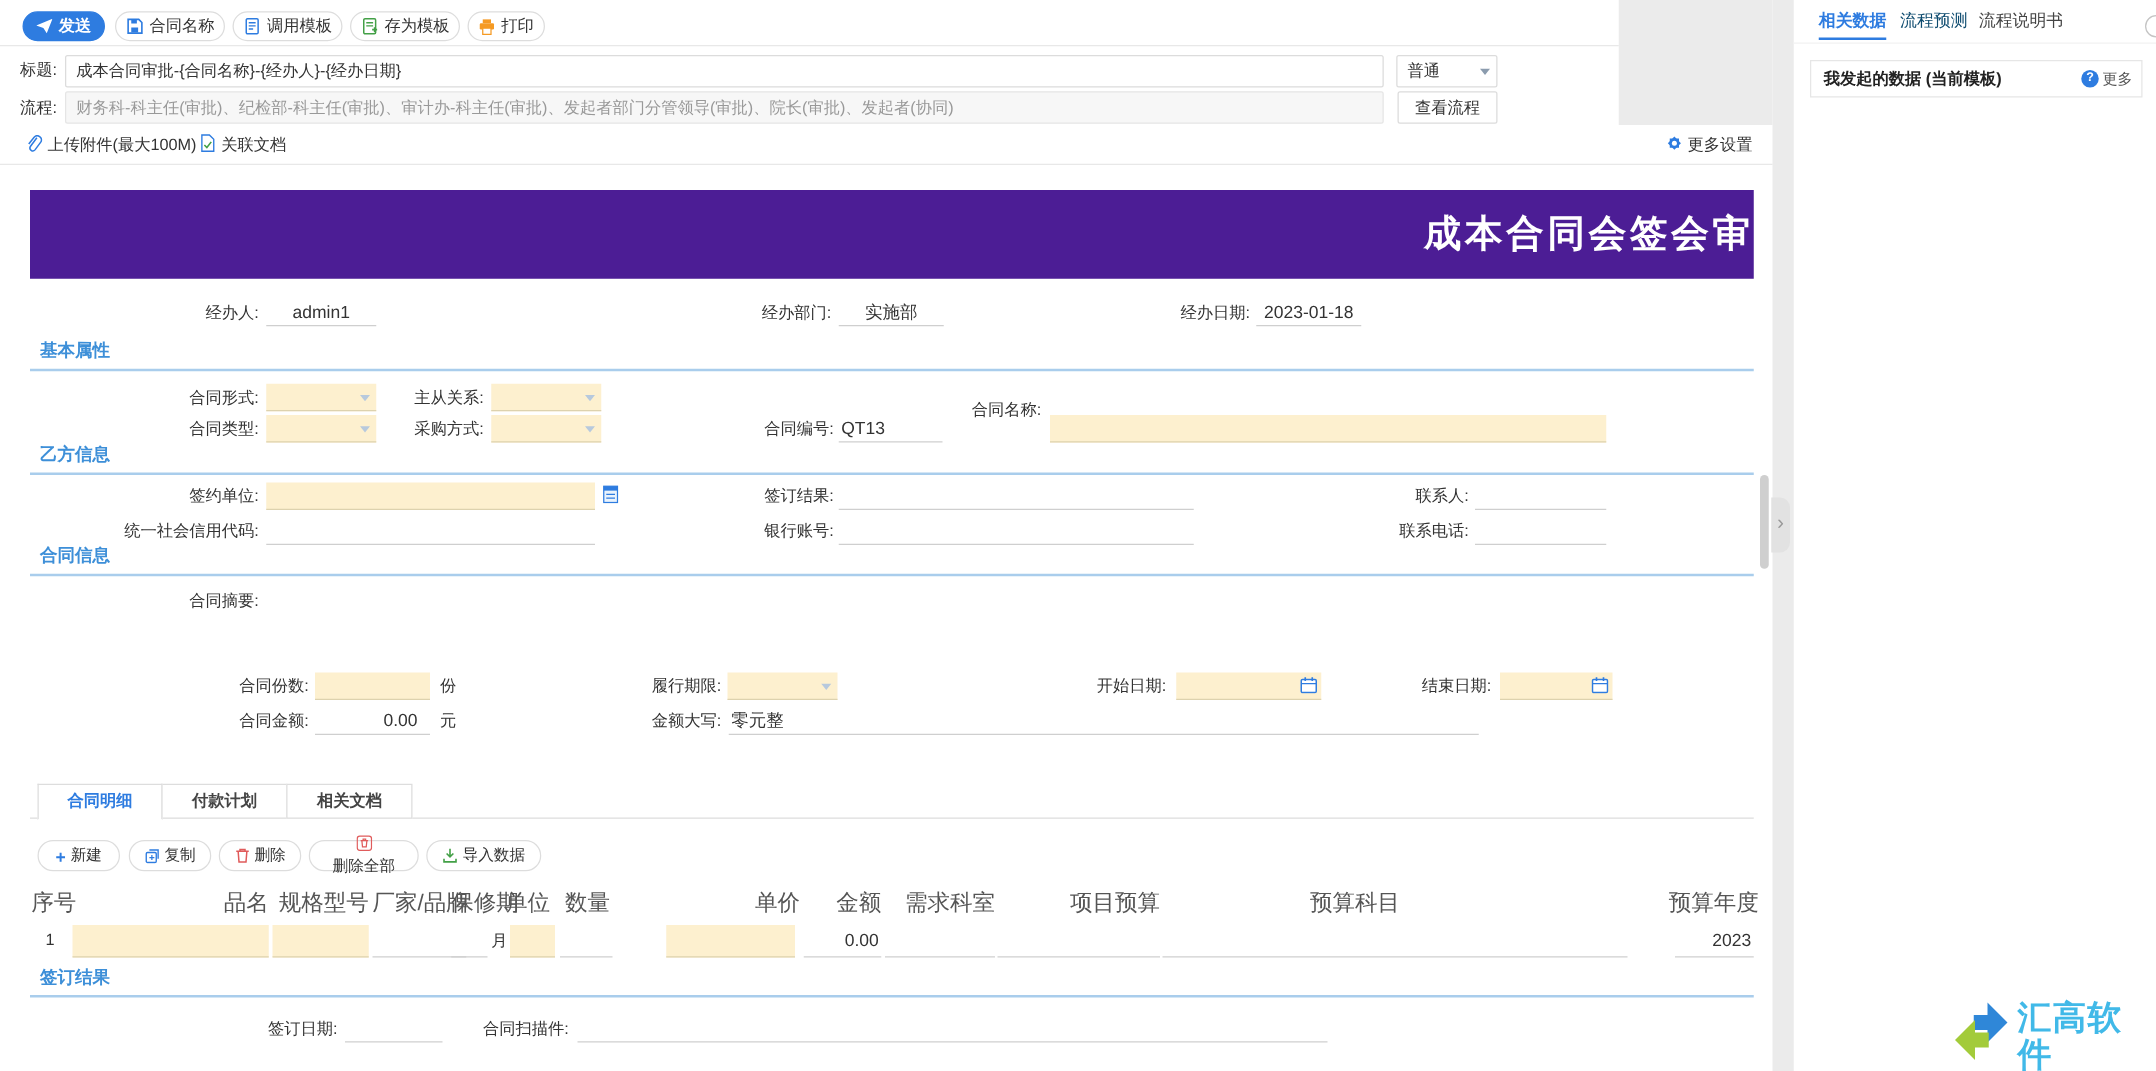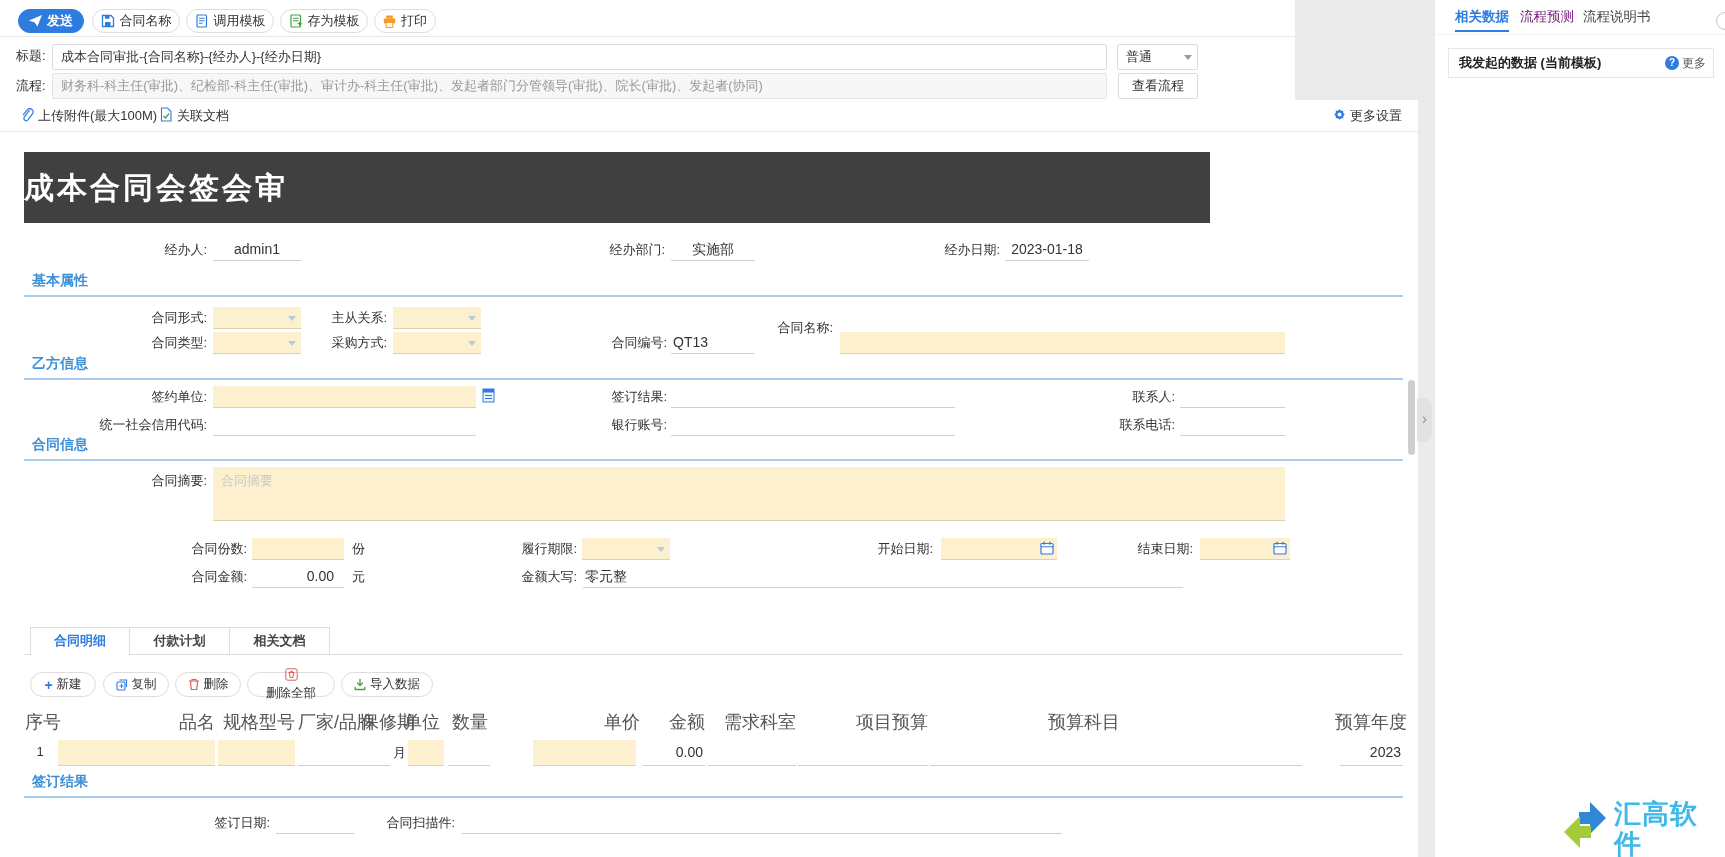--- a/index.html
+++ b/index.html
@@ -120,21 +120,21 @@
         <rect x="2.8" y="2.8" width="7.4" height="7.4" fill="#2e7ce0"></rect>
         <rect x="2.8" y="2.8" width="7.4" height="7.4" fill="#2e7ce0" transform="rotate(45 6.5 6.5)"></rect>
         <circle cx="6.5" cy="6.5" r="2" fill="#fff"></circle>
       </svg>
   </div>
   <div class="abs" style="left:1350px;top:105px;line-height:22px;cursor:pointer;">
     <span>更多设置</span>
   </div>
   <div class="hline" style="left:0;top:131px;width:1418px;"></div>
 
-  <div class="abs" style="left:24px;top:152px;width:1186px;height:71px;background:#404040;text-align:left;">
+  <div class="abs" style="left:24px;top:152px;width:1379px;height:71px;background:#4c1d95;text-align:right;">
     <span style="line-height:71px;color:#fff;font-size:30px;font-weight:bold;letter-spacing:3px;">成本合同会签会审</span>
   </div>
 
   <div class="lbl" style="left:27px;top:239px;">经办人:</div>
   <div class="fld ctr" style="left:213px;top:239px;width:88px;">admin1</div>
   <div class="lbl" style="left:485px;top:239px;">经办部门:</div>
   <div class="fld ctr" style="left:671px;top:239px;width:84px;">实施部</div>
   <div class="lbl" style="left:820px;top:239px;">经办日期:</div>
   <div class="fld ctr" style="left:1005px;top:239px;width:84px;">2023-01-18</div>
 
@@ -184,23 +184,20 @@
   <div class="fld" style="left:213px;top:414px;width:263px;"></div>
   <div class="lbl" style="left:487px;top:414px;">银行账号:</div>
   <div class="fld" style="left:671px;top:414px;width:284px;"></div>
   <div class="lbl" style="left:995px;top:414px;">联系电话:</div>
   <div class="fld" style="left:1180px;top:414px;width:105px;"></div>
 
   <div class="sect" style="left:32px;top:436px;">合同信息</div>
   <div class="sline" style="top:459px;"></div>
 
   <div class="lbl" style="left:27px;top:470px;">合同摘要:</div>
-  <div class="abs" style="left:213px;top:467px;width:1072px;height:54px;background:#fdf0cf;border-bottom:1px solid #ddd2ae;box-sizing:border-box;padding:5px 8px;">
-    <span style="color:#c9c9c9;">合同摘要</span>
-  </div>
 
   <div class="lbl" style="left:67px;top:538px;">合同份数:</div>
   <div class="fld cream" style="left:252px;top:538px;width:92px;"></div>
   <div class="unit" style="left:352px;top:538px;">份</div>
   <div class="lbl" style="left:397px;top:538px;">履行期限:</div>
   <div class="fld cream" style="left:582px;top:538px;width:88px;">
       <i class="caret"></i>
     </div>
   <div class="lbl" style="left:753px;top:538px;">开始日期:</div>
   <div class="fld cream" style="left:941px;top:538px;width:116px;">
@@ -316,21 +313,21 @@
   <div class="abs" style="left:1408px;top:380px;width:7px;height:75px;background:#cfcfcf;border-radius:4px;"></div>
 </div>
 
 <div class="abs" style="left:1417px;top:398px;width:15px;height:44px;background:#e2e2e2;border-radius:0 8px 8px 0;text-align:center;cursor:pointer;">
   <span style="color:#999;font-size:16px;line-height:42px;">›</span>
 </div>
 
 <div id="sidebar">
   <div class="abs" style="left:20px;top:8px;font-size:13.5px;color:#2e7ce0;font-weight:bold;cursor:pointer;">相关数据</div>
   <div class="abs" style="left:20px;top:30px;width:54px;height:2px;background:#2e7ce0;"></div>
-  <div class="abs" style="left:85px;top:8px;font-size:13.5px;color:#701a75;cursor:pointer;">流程预测</div>
+  <div class="abs" style="left:85px;top:8px;font-size:13.5px;color:#0c4a6e;cursor:pointer;">流程预测</div>
   <div class="abs" style="left:148px;top:8px;font-size:13.5px;color:#444;cursor:pointer;">流程说明书</div>
   <div class="hline" style="left:0;top:34px;width:290px;background:#f2f2f2;"></div>
 
   <div class="abs" style="left:13px;top:48px;width:266px;height:30px;border:1px solid #e6e6e6;box-sizing:border-box;display:flex;align-items:center;background:#fff;">
     <span style="padding-left:10px;font-weight:bold;font-size:13px;color:#222;flex:1;white-space:nowrap;overflow:hidden;">我发起的数据 (当前模板)</span>
     <span style="width:14px;height:14px;border-radius:50%;background:#2e7ce0;color:#fff;font-size:10px;font-weight:bold;text-align:center;line-height:14px;margin-right:3px;cursor:pointer;">?</span>
     <span style="font-size:12px;color:#555;padding-right:7px;cursor:pointer;">更多</span>
   </div>
 
   <div class="abs" style="left:281px;top:12px;width:18px;height:18px;border-radius:50%;border:1px solid #c4c4c4;background:#fff;box-sizing:border-box;"></div>

